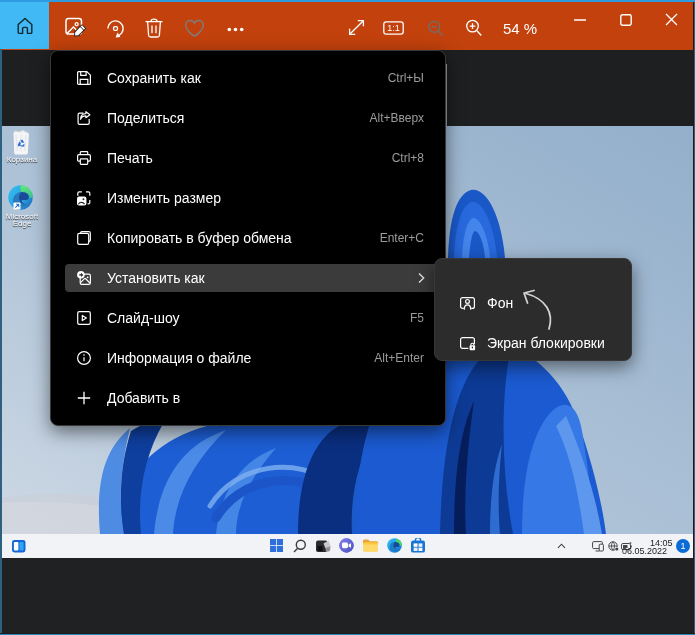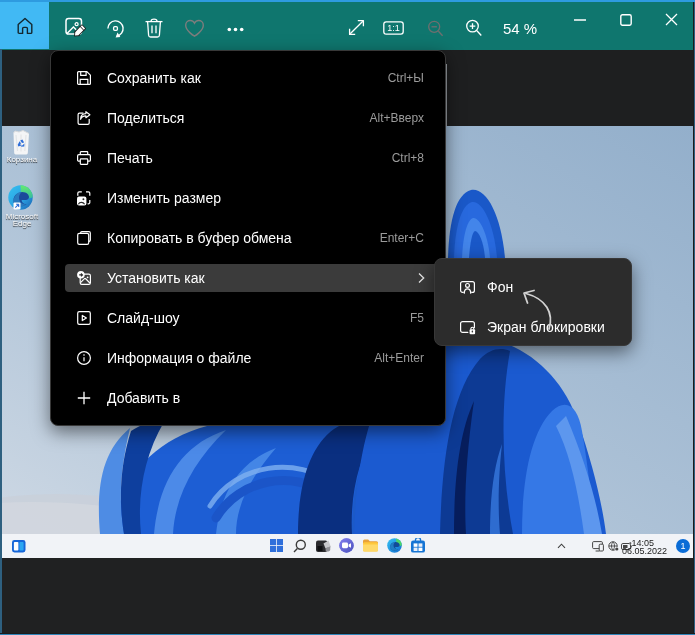--- a/index.html
+++ b/index.html
@@ -4,36 +4,36 @@
 <style>
 html,body{margin:0;padding:0;}
 body{width:695px;height:635px;overflow:hidden;position:relative;background:#1b1b1c;font-family:"Liberation Sans",sans-serif;}
 .abs{position:absolute;}
 
 #btop{left:0;top:0;width:695px;height:2px;background:#2e9be0;}
 #bleft{left:0;top:2px;width:1.5px;height:631px;background:#2e6080;}
 #bright{left:693.5px;top:2px;width:1.5px;height:631px;background:#2e6080;}
 #bbot{left:0;top:633.5px;width:695px;height:1.5px;background:#2e84b8;}
 
-#toolbar{left:2px;top:2px;width:691px;height:48px;background:#0f766e;}
+#toolbar{left:2px;top:2px;width:691px;height:48px;background:#c2410c;}
 #homebtn{left:0;top:2px;width:49px;height:47px;background:#41b9f4;}
 
 #darkband{left:2px;top:50px;width:691px;height:76px;background:#1e1f20;}
 #wall{left:2px;top:126px;width:691px;height:408px;background:linear-gradient(to bottom right,#c7d4e2 0%,#b3c5d8 35%,#9db7d0 70%,#93afcb 100%);overflow:hidden;}
 #taskbar{left:2px;top:534px;width:691px;height:24px;background:#f1f3f7;}
 #botband{left:2px;top:558px;width:691px;height:75px;background:#202122;}
 
 #menu{left:50px;top:50px;width:396px;height:376px;background:#000000;border-radius:8px;box-shadow:0 6px 18px rgba(0,0,0,.5);border:1px solid #383838;box-sizing:border-box;padding-top:7px;}
 .mrow{position:relative;height:40px;width:100%;}
 .mhl{position:absolute;left:14px;top:6px;width:376px;height:28px;background:#3b3b3b;border-radius:4px;}
 .micon{position:absolute;left:25px;top:50%;transform:translateY(-50%);width:16px;height:16px;}
 .mtext{position:absolute;left:56px;top:50%;transform:translateY(-50%);color:#fff;font-size:14px;white-space:nowrap;}
 .mshort{position:absolute;right:21px;top:50%;transform:translateY(-50%);color:#9b9b9b;font-size:12px;}
 .mchev{position:absolute;left:364px;top:50%;transform:translateY(-50%);width:12px;height:12px;}
-#submenu{left:434px;top:258px;width:198px;height:88px;background:#2c2c2c;border-radius:8px;box-shadow:0 6px 18px rgba(0,0,0,.5);border:1px solid #383838;box-sizing:border-box;padding-top:8px;}
+#submenu{left:434px;top:258px;width:198px;height:103px;background:#2c2c2c;border-radius:8px;box-shadow:0 6px 18px rgba(0,0,0,.5);border:1px solid #383838;box-sizing:border-box;padding-top:24px;}
 .srow{position:relative;height:40px;width:100%;}
 .sicon{position:absolute;left:24px;top:50%;transform:translateY(-50%);width:17px;height:16px;}
 .stext{position:absolute;left:52px;top:50%;transform:translateY(-50%);color:#fff;font-size:14px;white-space:nowrap;}
 </style>
 </head>
 <body>
 <div class="abs" id="toolbar">
 <svg class="abs" style="left:61px;top:15px" width="23" height="23" viewBox="0 0 23 23">
       <rect x="3" y="1.5" width="15.5" height="15.5" rx="2.6" fill="none" stroke="#fff" stroke-width="1.5"></rect>
       <path d="M4 16.4 L10.4 10 L13.2 12.8" fill="none" stroke="#fff" stroke-width="1.4"></path>
@@ -255,21 +255,21 @@
       <circle cx="8.8" cy="8" r="2" fill="#f1f3f7"></circle>
       <circle cx="8.8" cy="8" r="1.6" fill="#454545"></circle>
     </svg>
 <svg class="abs" style="left:619px;top:8px" width="12" height="9" viewBox="0 0 12 9">
       <rect x=".5" y="1.5" width="9" height="6" rx="1.4" fill="none" stroke="#454545" stroke-width="1"></rect>
       <rect x="2" y="3" width="4.5" height="3" fill="#454545"></rect>
       <path d="M10.2 3.4 V5.6" stroke="#454545" stroke-width="1.2"></path>
       <circle cx="9.3" cy="1.2" r="1" fill="#f1f3f7"></circle>
       <path d="M8.2 1.2 L10.4 1.2 M9.3 .1 L9.3 2.3" stroke="#454545" stroke-width=".8"></path>
     </svg>
-<span class="abs" style="left:624px;top:4px;width:28px;text-align:right;color:#1b1b1b;font-size:9px;">14:05</span>
+<span class="abs" style="left:648px;top:4px;width:28px;text-align:left;color:#1b1b1b;font-size:9px;">14:05</span>
 <span class="abs" style="left:620px;top:12px;width:48px;text-align:left;color:#1b1b1b;font-size:9px;">06.05.2022</span>
 <div class="abs" style="left:674px;top:5px;width:14px;height:14px;border-radius:50%;background:#0a6cd6;color:#fff;font-size:9px;text-align:center;line-height:14px;">1</div>
 </div>
 <div class="abs" id="botband"></div>
 <div class="abs" id="btop"></div>
 <div class="abs" id="bleft"></div>
 <div class="abs" id="bright"></div>
 <div class="abs" id="bbot"></div>
 <div class="abs" id="homebtn">
     <svg class="abs" style="left:15px;top:14px" width="20" height="20" viewBox="0 0 20 20">

